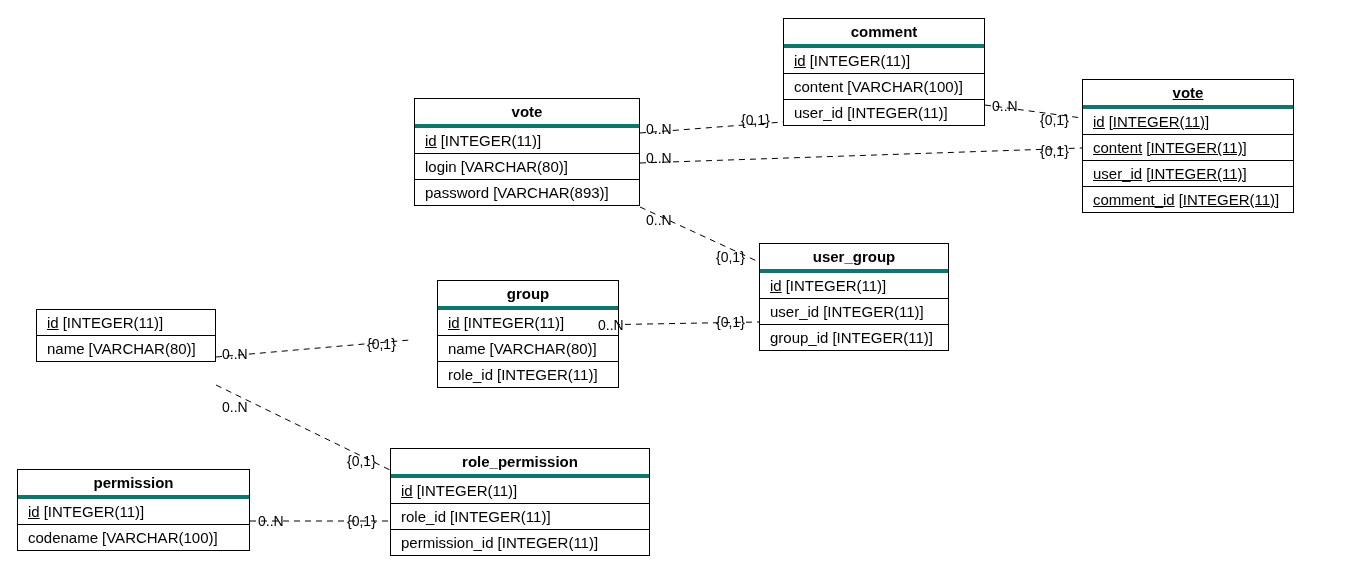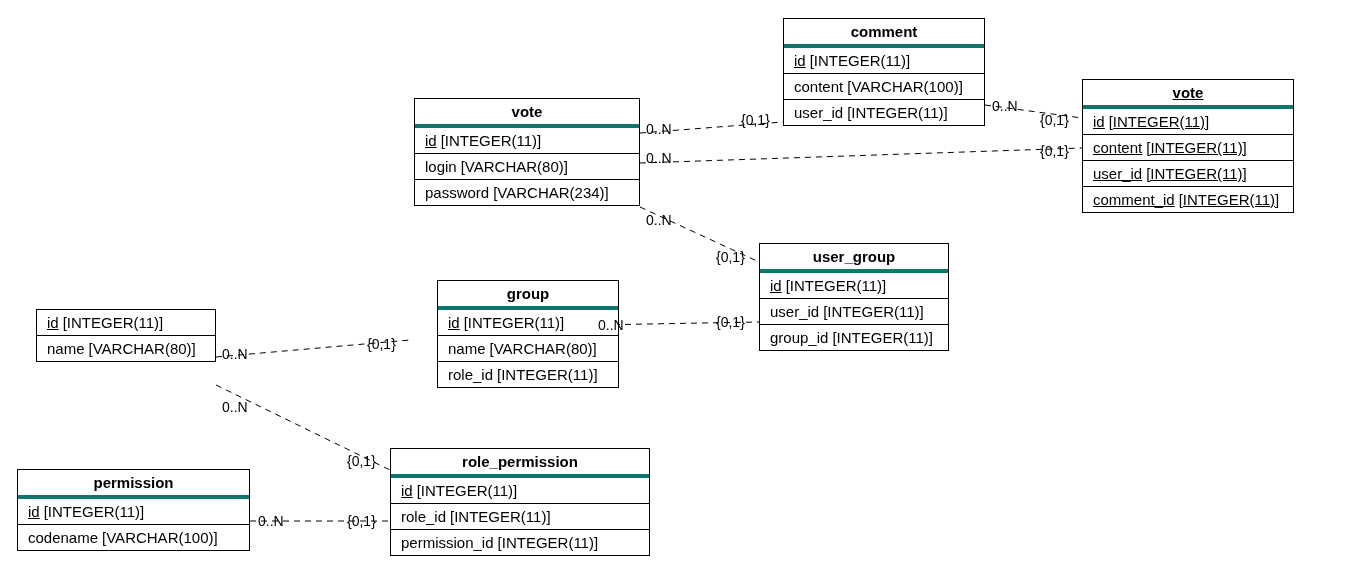--- a/index.html
+++ b/index.html
@@ -78,21 +78,21 @@
 <div class="entity" style="left:17px; top:469px; width:233px;">
   <div class="title">permission</div>
   <div class="row"><span class="pk">id</span><span class="type">[INTEGER(11)]</span></div>
   <div class="row"><span>codename</span><span class="type">[VARCHAR(100)]</span></div>
 </div>
 
 <div class="entity" style="left:414px; top:98px; width:226px;">
   <div class="title">vote</div>
   <div class="row"><span class="pk">id</span><span class="type">[INTEGER(11)]</span></div>
   <div class="row"><span>login</span><span class="type">[VARCHAR(80)]</span></div>
-  <div class="row"><span>password</span><span class="type">[VARCHAR(234)]</span></div>
+  <div class="row"><span>password</span><span class="type">[VARCHAR(893)]</span></div>
 </div>
 
 <div class="entity" style="left:410px; top:280px; width:182px;margin-left:27px;">
   <div class="title">group</div>
   <div class="row"><span class="pk">id</span><span class="type">[INTEGER(11)]</span></div>
   <div class="row"><span>name</span><span class="type">[VARCHAR(80)]</span></div>
   <div class="row"><span>role_id</span><span class="type">[INTEGER(11)]</span></div>
 </div>
 
 <div class="entity" style="left:390px; top:448px; width:260px;">

